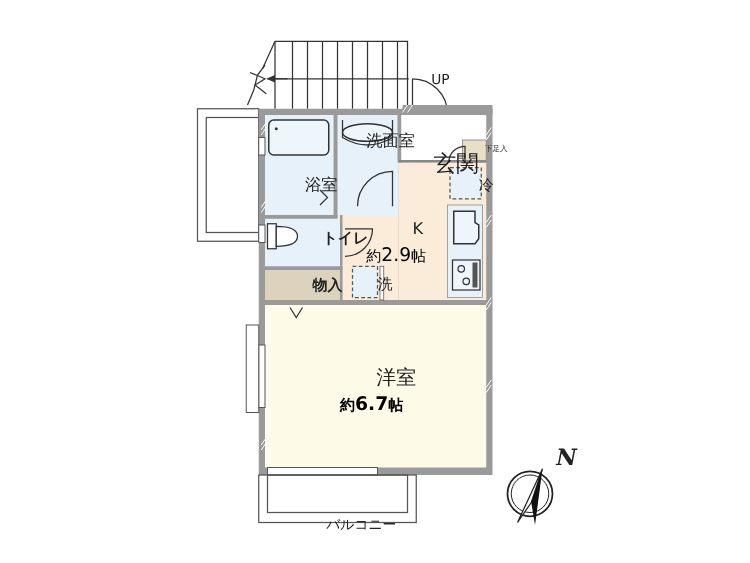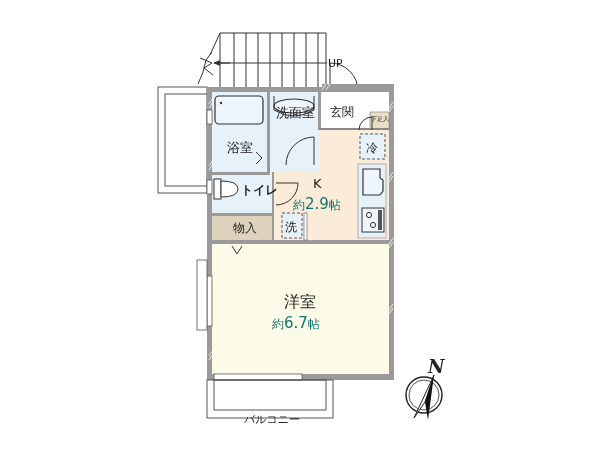--- a/index.html
+++ b/index.html
@@ -1,19 +1,19 @@
 <!DOCTYPE html>
 <html><head>
 <meta charset="utf-8">
 <style>
   html,body{margin:0;padding:0;background:#ffffff;}
   body{width:600px;height:450px;position:relative;overflow:hidden;font-family:"DejaVu Sans",sans-serif;}
   .abs{position:absolute;}
-  .lbl{position:absolute;color:#222;font-size:12px;white-space:nowrap;}
-  .sub{position:absolute;color:#0f766e;font-size:12px;white-space:nowrap;}
+  .lbl{position:absolute;color:#222;font-size:12px;white-space:nowrap;padding-left:17px;}
+  .sub{position:absolute;color:#000000;font-size:12px;white-space:nowrap;}
   .sub .n{font-size:15px;}
 </style>
 </head>
 <body>
 
 <div class="abs" style="left:0;top:0;width:600px;height:450px;">
 <svg width="600" height="450" viewBox="0 0 600 450" xmlns="http://www.w3.org/2000/svg" style="position:absolute;left:0;top:0;">
 
   <g fill="none" stroke="#333" stroke-width="1">
     <polyline points="220,33 326,33 326,87"></polyline>
@@ -142,31 +142,31 @@
 
   <g>
     <circle cx="424" cy="395" r="18" fill="none" stroke="#222" stroke-width="1.4"></circle>
     <circle cx="424" cy="395" r="15" fill="none" stroke="#222" stroke-width="0.8"></circle>
     <polygon points="434,375 414,418 425,402" fill="#fff" stroke="#222" stroke-width="1"></polygon>
     <polygon points="434,375 425,402 428,420" fill="#111"></polygon>
   </g>
 </svg>
 
 <span class="lbl" style="left:328px;top:57px;font-size:11px;">UP</span>
-<span class="lbl" style="left:330px;top:104px;font-size:12px;">玄関</span>
+<span class="lbl" style="left:330px;top:119px;font-size:18px;">玄関</span>
 <span class="lbl" style="left:371px;top:115px;font-size:6px;">下足入</span>
 <span class="lbl" style="left:276px;top:104px;font-size:13px;text-align:right;">洗面室</span>
 <span class="lbl" style="left:227px;top:139px;font-size:13px;font-family:Liberation Serif, serif;">浴室</span>
 <span class="lbl" style="left:366px;top:140px;font-size:12px;">冷</span>
 <span class="lbl" style="left:241px;top:182px;font-size:12px;font-weight:bold;">トイレ</span>
 <span class="lbl" style="left:313px;top:176px;font-size:13px;">K</span>
 <span class="sub" style="left:293px;top:195px;">
   <span>約</span><span class="n">2.9</span><span>帖</span>
 </span>
-<span class="lbl" style="left:233px;top:220px;font-size:12px;">物入</span>
+<span class="lbl" style="left:233px;top:220px;font-size:12px;font-weight:bold;">物入</span>
 <span class="lbl" style="left:285px;top:219px;font-size:12px;">洗</span>
 <span class="lbl" style="left:284px;top:292px;font-size:16px;">洋室</span>
-<span class="sub" style="left:272px;top:314px;">
+<span class="sub" style="left:272px;top:314px;font-weight:bold;">
   <span>約</span><span class="n">6.7</span><span>帖</span>
 </span>
 <span class="lbl" style="left:244px;top:412px;font-size:11px;">バルコニー</span>
 <span class="lbl" style="left:428px;top:356px;font-size:18px;font-style:italic;font-family:'DejaVu Serif',serif;font-weight:bold;">N</span>
 </div>
 
 </body></html>

